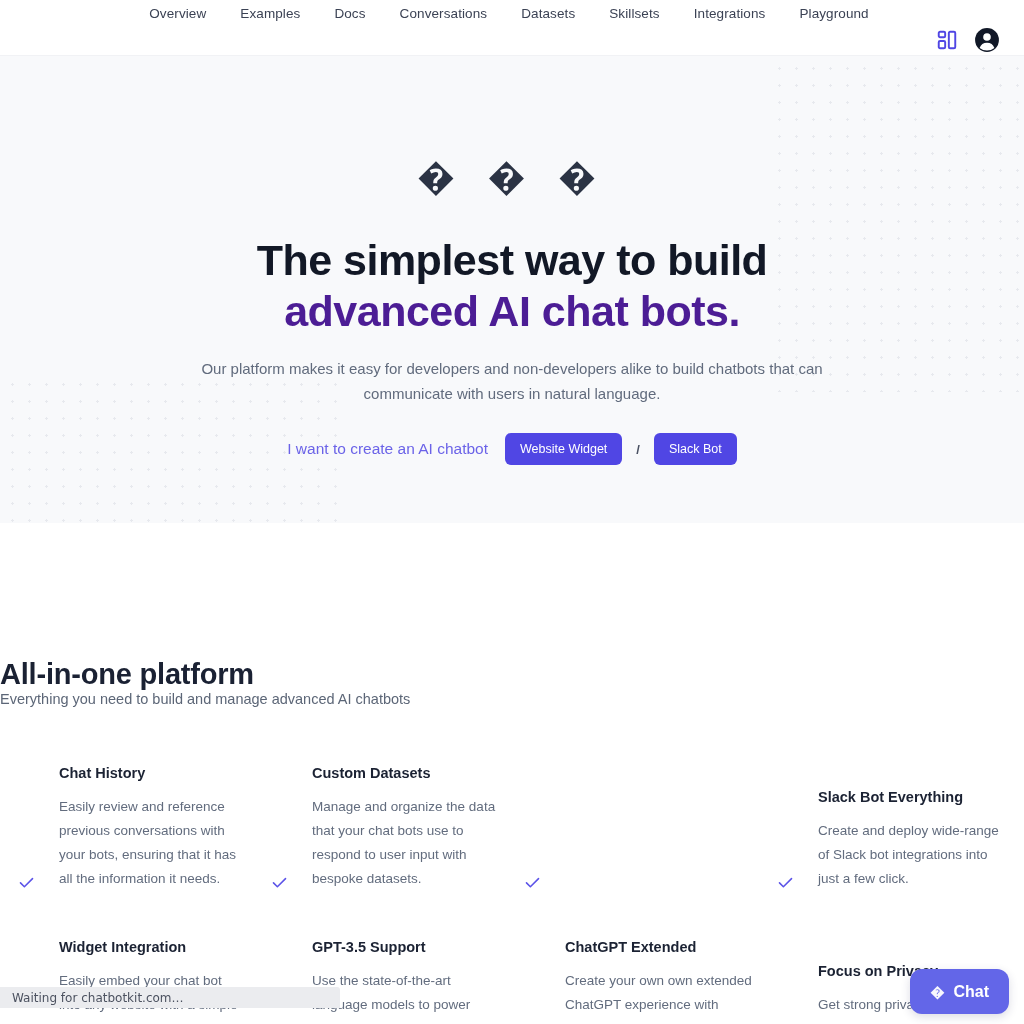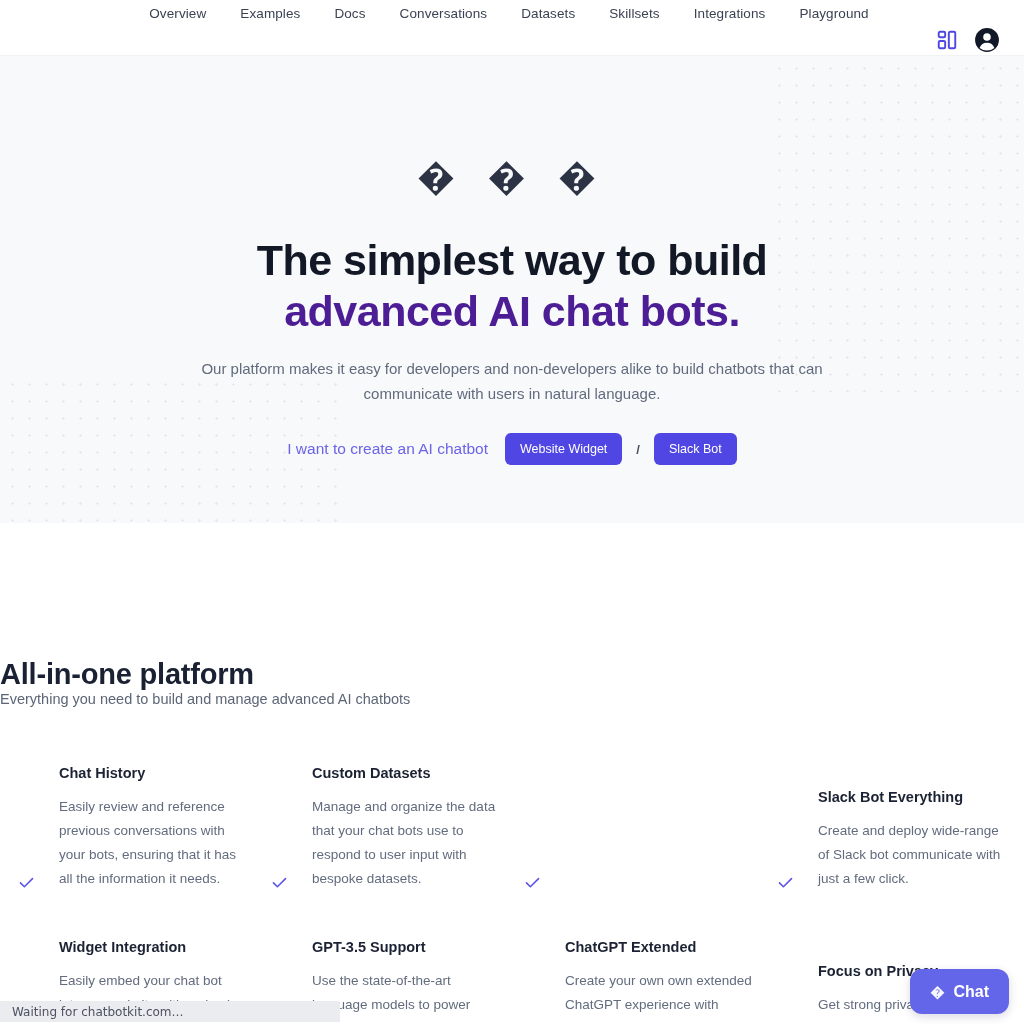--- a/index.html
+++ b/index.html
@@ -195,21 +195,21 @@
     font-size: 13.5px;
     line-height: 1.78;
     color: #626c7e;
     max-width: 192px;
   }
 
   
   .status-bar {
     position: fixed;
     left: 0;
-    bottom: 2px;
+    bottom: 16px;
     height: 21px;
     min-width: 340px;
     background: #ebecef;
     border-top-right-radius: 3px;
     display: flex;
     align-items: center;
     padding: 0 12px;
     font-size: 12px;
     color: #4c5260;
     z-index: 60;
@@ -326,21 +326,21 @@
           <path d="M3.5 12.5l5.5 5.5L20.5 6.5"></path>
         </svg>
     </div>
 
     <div class="feature">
       <svg class="check-icon" viewBox="0 0 24 24" fill="none" stroke="#5b53e8" stroke-width="2.2" stroke-linecap="round" stroke-linejoin="round">
           <path d="M3.5 12.5l5.5 5.5L20.5 6.5"></path>
         </svg>
       <div class="feature-body">
         <div class="feature-title">Slack Bot Everything</div>
-        <div class="feature-desc">Create and deploy wide-range of Slack bot communicate with just a few click.</div>
+        <div class="feature-desc">Create and deploy wide-range of Slack bot integrations into just a few click.</div>
       </div>
     </div>
 
     <div class="feature">
       <svg class="check-icon" viewBox="0 0 24 24" fill="none" stroke="#5b53e8" stroke-width="2.2" stroke-linecap="round" stroke-linejoin="round">
           <path d="M3.5 12.5l5.5 5.5L20.5 6.5"></path>
         </svg>
       <div class="feature-body">
         <div class="feature-title">Widget Integration</div>
         <div class="feature-desc">Easily embed your chat bot into any website with a simple widget.</div>

